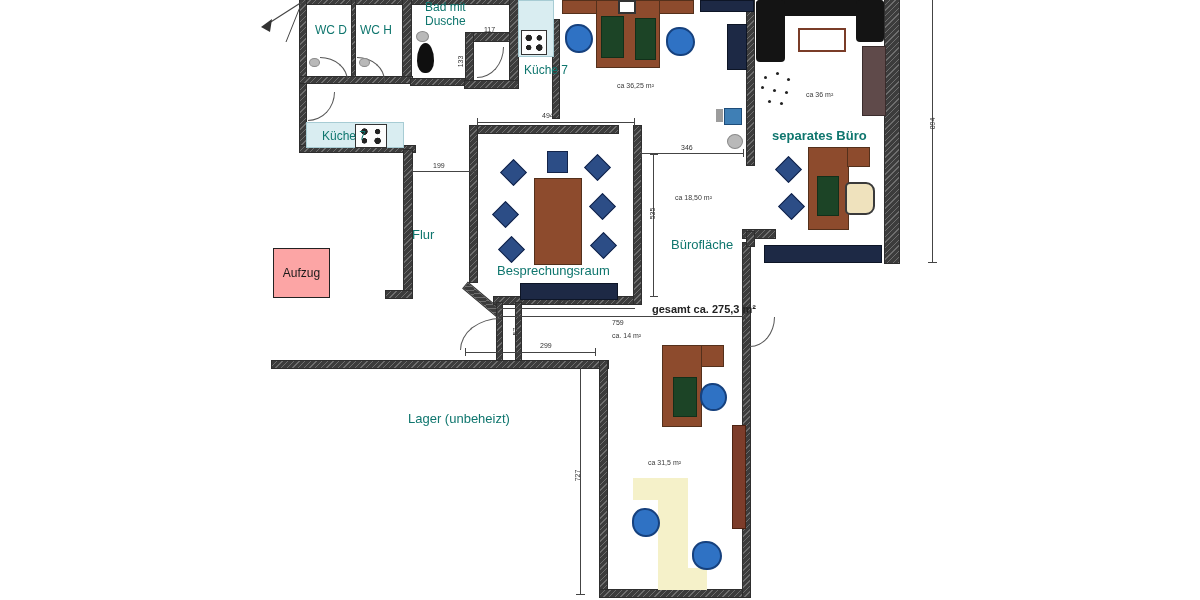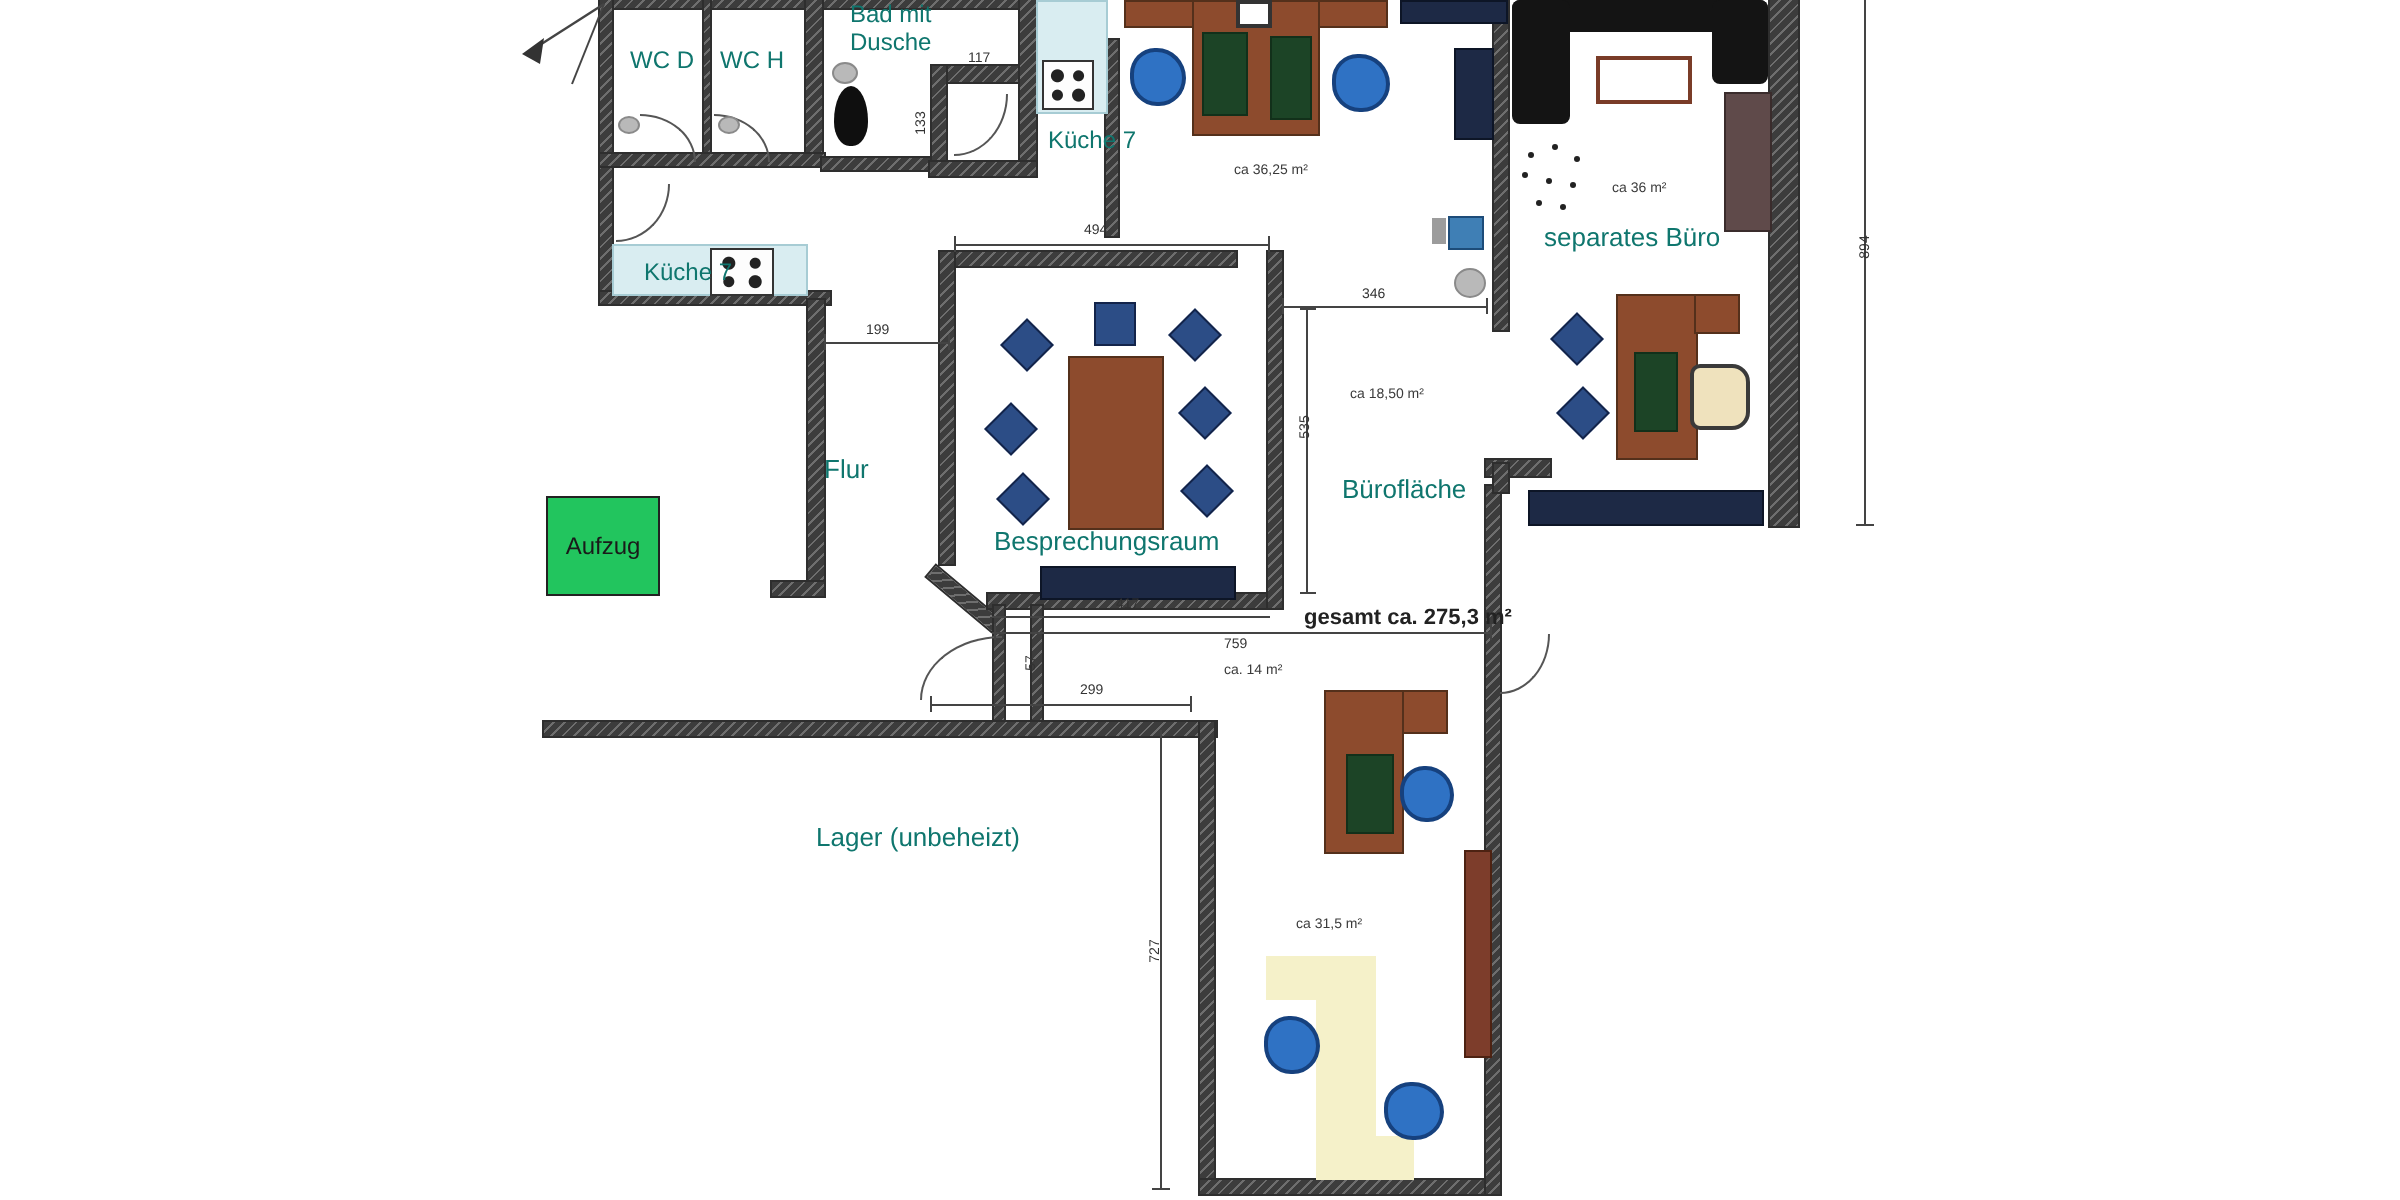--- a/index.html
+++ b/index.html
@@ -34,21 +34,21 @@
   .cabM{position:absolute;background:var(--cabinet_gray_maroon);border:1px solid #3a2c2c;}
   .cabR{position:absolute;background:var(--cabinet_red_brown);border:1px solid #4d2212;}
   .tanchair{position:absolute;background:var(--chair_tan);border:2px solid #3a3a3a;border-radius:5px 9px 9px 5px;}
   .whitebox{position:absolute;background:#fff;border:2px solid #333;}
   .tableC{position:absolute;background:#fff;border:2px solid #7a3c28;}
   .arc{position:absolute;}
   .oval{position:absolute;background:#b9b9b9;border:1px solid #8a8a8a;border-radius:50%;}
   .toilet{position:absolute;background:#0f0f0f;border-radius:50% 50% 46% 46%/58% 58% 40% 40%;}
   .plant{position:absolute;width:3px;height:3px;background:#222;border-radius:50%;
          box-shadow:12px -4px 0 #222,23px 2px 0 #222,-3px 10px 0 #222,9px 13px 0 #222,21px 15px 0 #222,4px 24px 0 #222,16px 26px 0 #222;}
-  .elev{position:absolute;background:#22c55e;border:1px solid #222;display:flex;align-items:center;justify-content:center;font-size:12px;}
+  .elev{position:absolute;background:#fca5a5;border:1px solid #222;display:flex;align-items:center;justify-content:center;font-size:12px;}
   .tick{position:absolute;background:#444;}
 </style>
 </head>
 <body>
 
 <div class="plan">
 
   <div class="wall" style="left:300px;top:0;width:218px;height:4px;"></div>
   <div class="wall" style="left:300px;top:0;width:6px;height:152px;"></div>
   <div class="wall" style="left:352px;top:0;width:3px;height:80px;"></div>
@@ -203,16 +203,16 @@
   <div class="total" style="left:652px;top:303px;">gesamt ca. 275,3 m²</div>
 
   <div class="lbl sm" style="left:315px;top:23px;">WC D</div>
   <div class="lbl sm" style="left:360px;top:23px;">WC H</div>
   <div class="lbl sm" style="left:425px;top:1px;width:60px;white-space:normal;line-height:1.15;">Bad mit Dusche</div>
   <div class="lbl sm" style="left:524px;top:63px;">Küche 7</div>
   <div class="lbl sm" style="left:322px;top:129px;">Küche 7</div>
   <div class="lbl" style="left:412px;top:227px;">Flur</div>
   <div class="lbl" style="left:497px;top:263px;">Besprechungsraum</div>
   <div class="lbl" style="left:671px;top:237px;">Bürofläche</div>
-  <div class="lbl" style="left:772px;top:111px;">separates Büro</div>
+  <div class="lbl" style="left:772px;top:128px;font-weight:bold;">separates Büro</div>
   <div class="lbl" style="left:408px;top:411px;">Lager (unbeheizt)</div>
 
 </div>
 
 </body></html>

